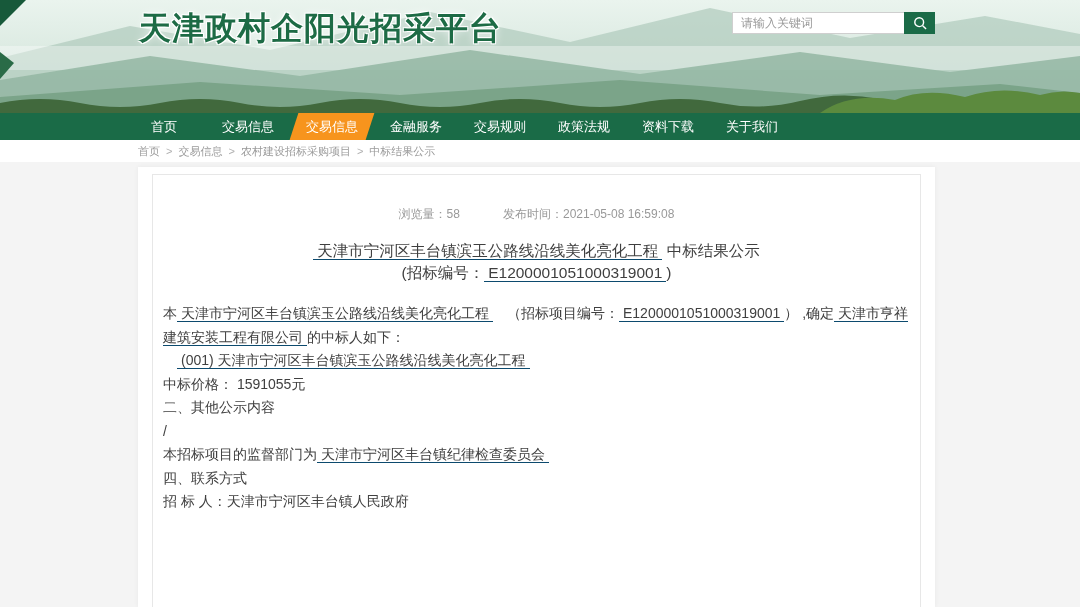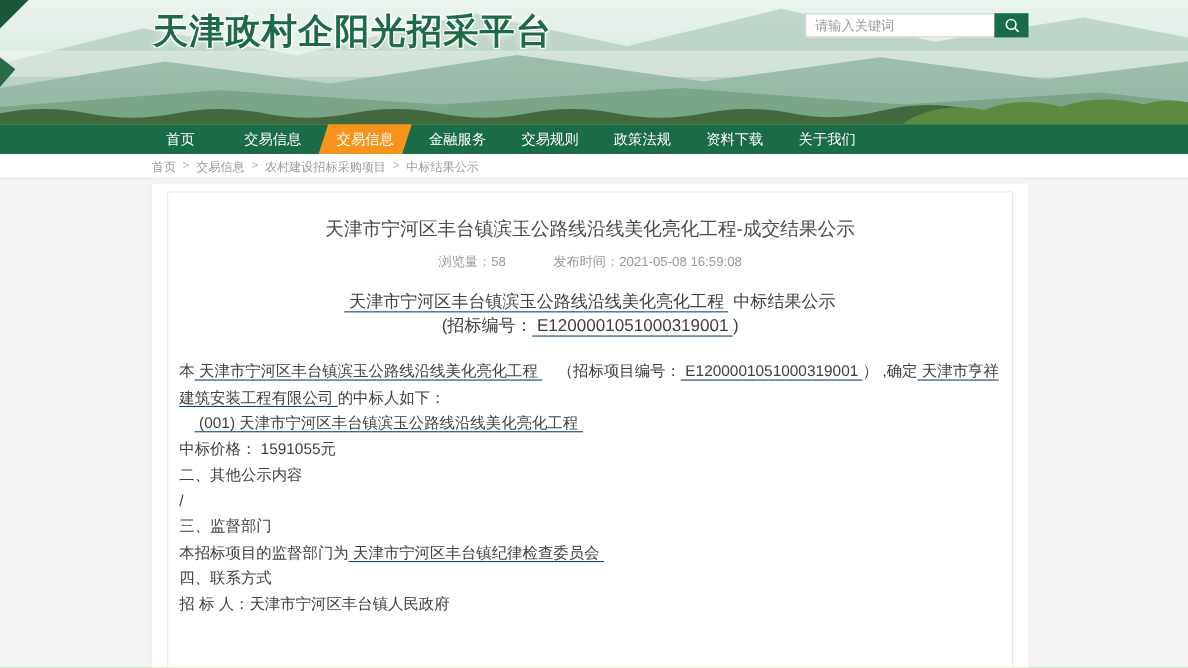--- a/index.html
+++ b/index.html
@@ -1,19 +1,19 @@
 <!DOCTYPE html>
 <html><head>
 <meta charset="utf-8">
 <style>
   * { margin:0; padding:0; box-sizing:border-box; }
   html,body { background:#f4f4f4; }
   .page {
     position:relative; width:1080px; height:607px; overflow:hidden;
-    background:#84cc16;
+    background:#fef9c3;
     font-family:"Liberation Sans","DejaVu Sans",sans-serif;
   }
 
   
   .hero { position:absolute; top:0; left:0; width:1080px; height:113px; overflow:hidden; }
   .hero svg.landscape { position:absolute; top:0; left:0; width:100%; height:100%; display:block; }
   .site-title {
     position:absolute; left:139px; top:7px;
     font-size:32px; font-weight:bold; color:#1d6b45; letter-spacing:1px;
     text-shadow:-1px -1px 0 rgba(255,255,255,.95), 1px -1px 0 rgba(255,255,255,.95),
@@ -149,21 +149,20 @@
     <span class="sep">&gt;</span>
     <span class="crumb">农村建设招标采购项目</span>
     <span class="sep">&gt;</span>
     <span class="crumb">中标结果公示</span>
   </div>
 
   <div class="content-area">
     <div class="card">
       <div class="article-box">
 
-        <div class="article-title">天津市宁河区丰台镇滨玉公路线沿线美化亮化工程-成交结果公示</div>
 
         <div class="meta">
           <span>浏览量：</span><span>58</span><span class="pub">发布时间：</span><span>2021-05-08 16:59:08</span>
         </div>
 
         <div class="center-line first">
           <span class="u">天津市宁河区丰台镇滨玉公路线沿线美化亮化工程</span><span> 中标结果公示</span>
         </div>
 
         <div class="center-line">
@@ -171,21 +170,20 @@
         </div>
 
         <div class="body-text">
           <p>
             <span>本</span><span class="u">天津市宁河区丰台镇滨玉公路线沿线美化亮化工程</span>　<span>（招标项目编号：</span><span class="u">E1200001051000319001</span><span>） ,确定</span><span class="u">天津市亨祥建筑安装工程有限公司</span><span>的中标人如下：</span>
           </p>
           <p>　<span class="u">(001) 天津市宁河区丰台镇滨玉公路线沿线美化亮化工程</span></p>
           <p><span>中标价格：</span> <span>1591055</span><span>元</span></p>
           <p>二、其他公示内容</p>
           <p>/</p>
-          <p>三、监督部门</p>
           <p><span>本招标项目的监督部门为</span><span class="u">天津市宁河区丰台镇纪律检查委员会</span></p>
           <p>四、联系方式</p>
           <p><span>招 标 人：</span><span>天津市宁河区丰台镇人民政府</span></p>
 
         </div>
 
       </div>
     </div>
   </div>
 

